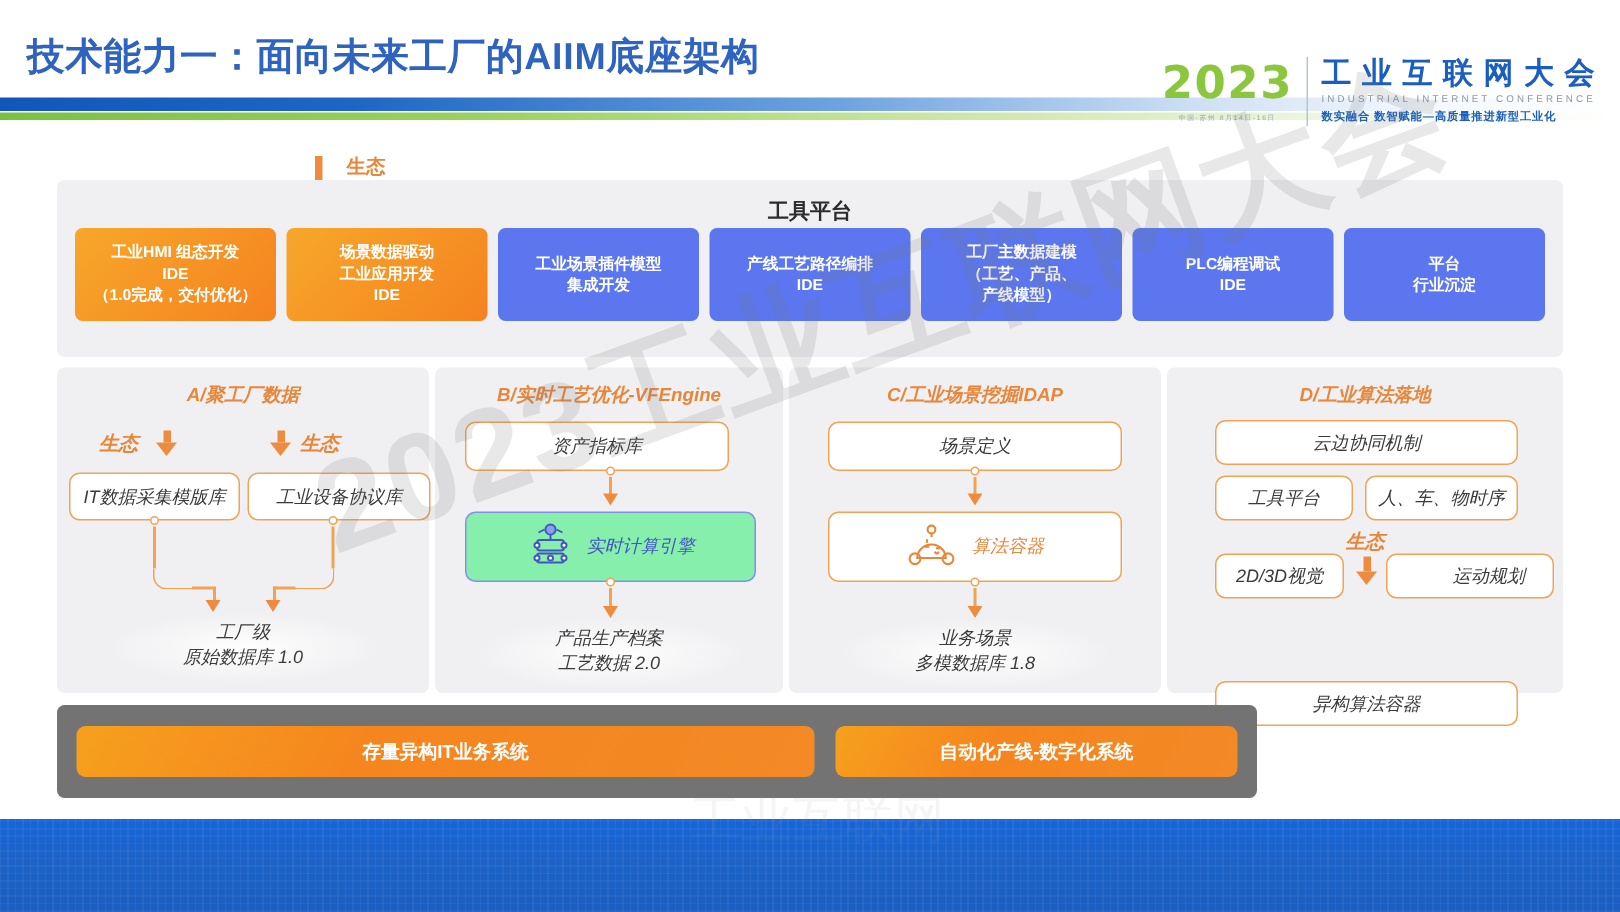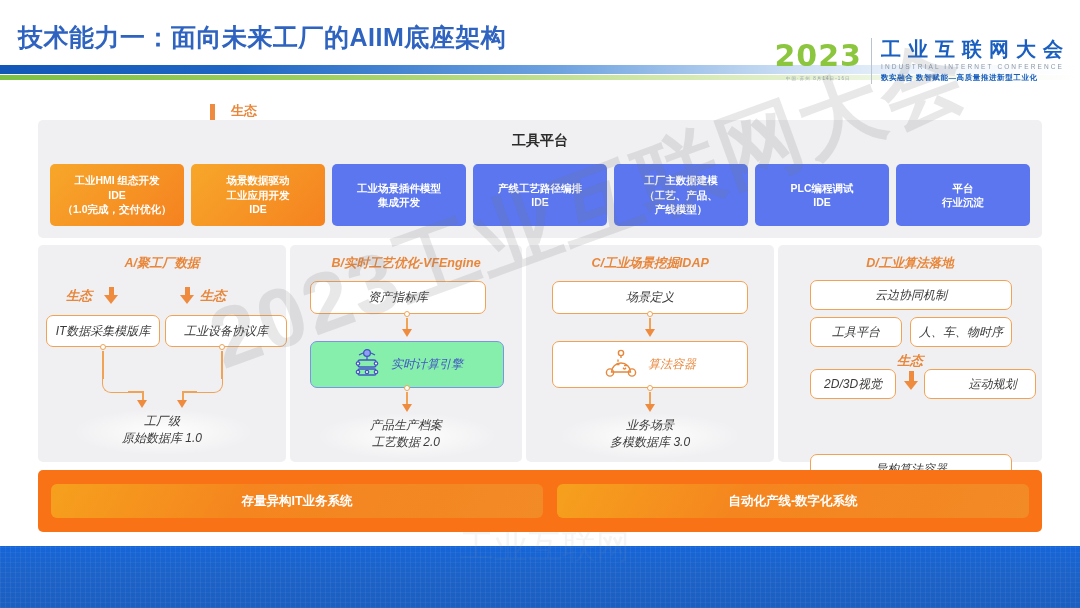--- a/index.html
+++ b/index.html
@@ -94,21 +94,21 @@
   
   #tool-platform-panel {
     position: absolute; left: 38px; top: 28px; width: 1004px; height: 118px;
     background: #f0f0f2; border-radius: 5px;
   }
   #tool-platform-title {
     position: absolute; left: 0; right: 0; top: 12px; text-align: center;
     font-size: 14px; font-weight: 700; color: #2c2c2c;
   }
   #tool-row {
-    position: absolute; left: 12px; top: 44px; right: 12px;
+    position: absolute; left: 12px; top: 32px; right: 12px;
     display: flex; gap: 7px;
   }
   .tool-box {
     flex: 1; height: 62px; border-radius: 5px;
     display: flex; align-items: center; justify-content: center;
     text-align: center; color: #ffffff; font-size: 10.5px;
     font-weight: 700; line-height: 1.38; padding: 2px 4px;
   }
   .tool-box.orange { background: linear-gradient(135deg, #f7a72a 0%, #f58220 100%); }
   .tool-box.blue   { background: #5b76ee; }
@@ -165,22 +165,22 @@
     position: absolute; border-left: 1.6px solid #f0a355; border-bottom: 1.6px solid #f0a355;
     border-bottom-left-radius: 9px;
   }
   .conn-corner-r {
     position: absolute; border-right: 1.6px solid #f0a355; border-bottom: 1.6px solid #f0a355;
     border-bottom-right-radius: 9px;
   }
 
   
   #bottom-panel {
-    position: absolute; left: 38px; top: 378px; width: 1004px; height: 62px;
-    background: #f97316; border-radius: 5px;
+    position: absolute; left: 38px; top: 378px; width: 800px; height: 62px;
+    background: #737373; border-radius: 5px;
     display: flex; align-items: center; gap: 14px; padding: 0 13px;
   }
   .bottom-bar {
     height: 34px; border-radius: 6px;
     background: linear-gradient(120deg, #f6a01d 0%, #f5851f 40%, #f28a25 100%);
     display: flex; align-items: center; justify-content: center;
     color: #ffffff; font-size: 12.5px; font-weight: 700;
   }
   #bottom-bar-left  { width: 492px; }
   #bottom-bar-right { flex: 1; }
@@ -349,21 +349,21 @@
         </span>
         <span>算法容器</span>
       </div>
 
       <div class="conn-dot" style="left:121px;top:140px;"></div>
       <div class="conn-v" style="left:123.2px;top:147px;height:13px;"></div>
       <div class="conn-arrow" style="left:118.5px;top:159px;"></div>
 
       <div class="result-glow" style="left:34px;top:168px;width:180px;height:46px;"></div>
       <div class="result-text" style="left:0;right:0;top:172px;white-space:pre-line;">业务场景
-多模数据库 3.0</div>
+多模数据库 1.8</div>
     </div>
 
     <div class="section-panel panel-d">
       <div class="panel-title">D/工业算法落地</div>
 
       <div class="obox" style="position:absolute;left:32px;top:35px;width:202px;height:30px;">云边协同机制</div>
 
       <div class="obox" style="position:absolute;left:32px;top:72px;width:92px;height:30px;">工具平台</div>
       <div class="obox" style="position:absolute;left:132px;top:72px;width:102px;height:30px;">人、车、物时序</div>
 

